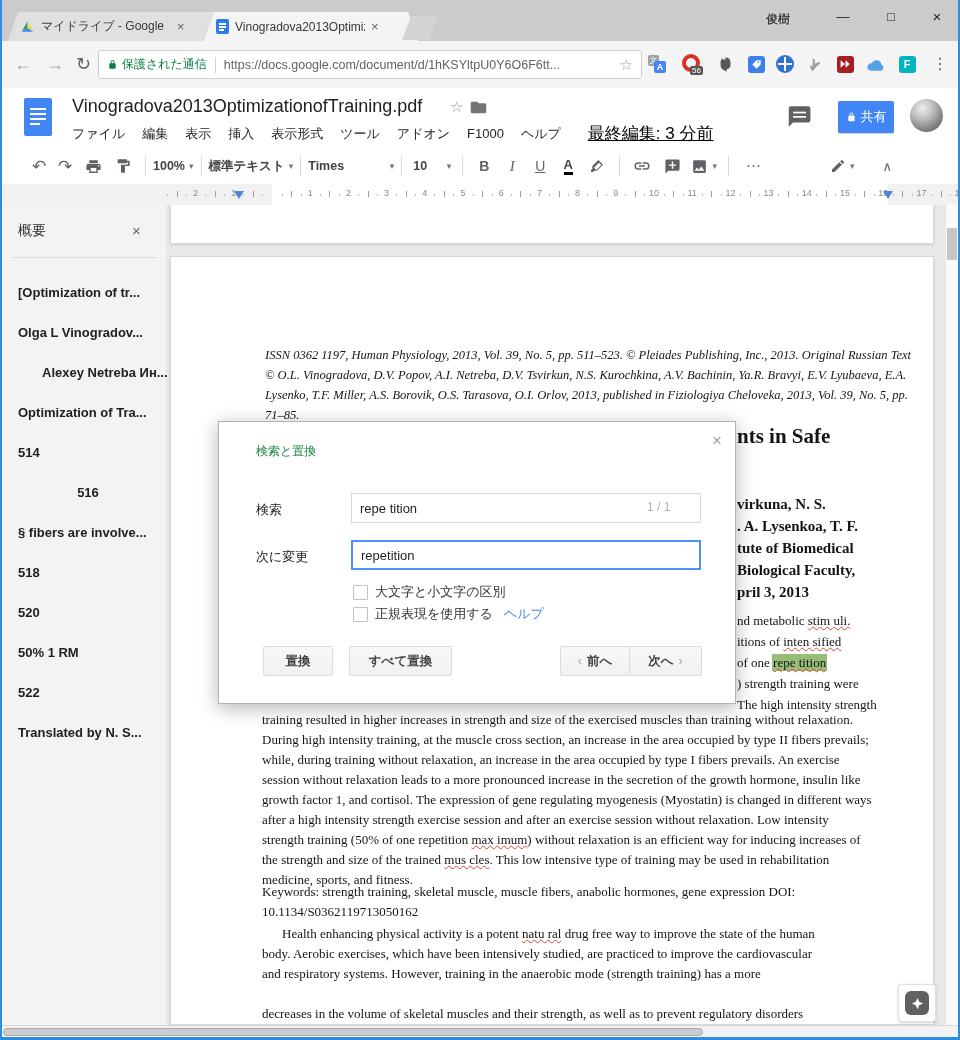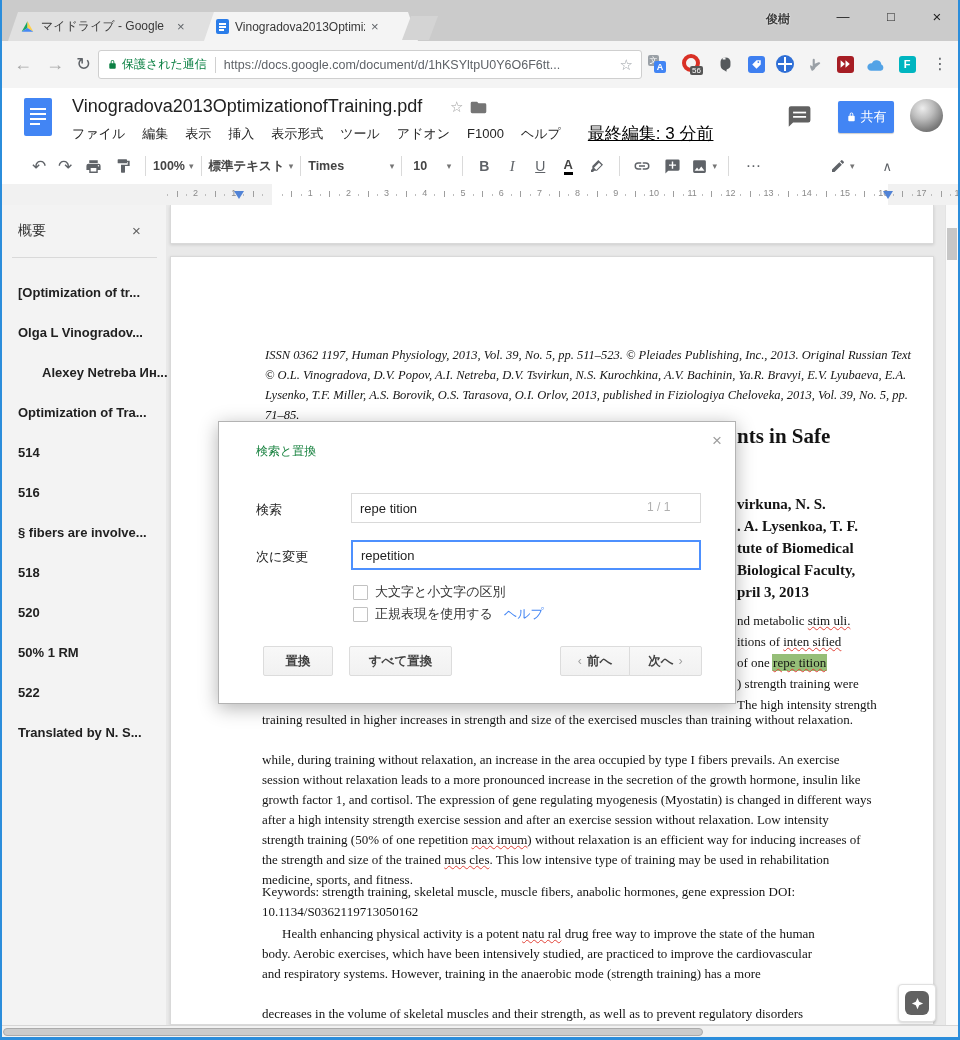--- a/index.html
+++ b/index.html
@@ -419,21 +419,21 @@
     <div id="sidebar">
       <span id="sbhead">概要</span>
       <span id="sbclose">×</span>
       <div id="sbdiv"></div>
       <div id="sbitems">
           <div class="sbitem" style="top: 80px;">[Optimization of tr...</div>
           <div class="sbitem" style="top: 120px;">Olga L Vinogradov...</div>
           <div class="sbitem" style="top: 160px; margin-left: 24px;">Alexey Netreba Ин...</div>
           <div class="sbitem" style="top: 200px;">Optimization of Tra...</div>
           <div class="sbitem" style="top: 240px;">514</div>
-          <div class="sbitem" style="top: 280px;">516</div>
+          <div class="sbitem" style="top: 280px; text-align: center;">516</div>
           <div class="sbitem" style="top: 320px;">§ fibers are involve...</div>
           <div class="sbitem" style="top: 360px;">518</div>
           <div class="sbitem" style="top: 400px;">520</div>
           <div class="sbitem" style="top: 440px;">50% 1 RM</div>
           <div class="sbitem" style="top: 480px;">522</div>
           <div class="sbitem" style="top: 520px;">Translated by N. S...</div>
         </div>
     </div>
     <div class="abs" style="left:164px;right:0;top:0;bottom:0">
       <div id="pageprev"></div>
@@ -447,20 +447,21 @@
           <div class="doc-line auth" style="left: 566px; top: 261px;">. A. Lysenkoa, T. F.</div>
           <div class="doc-line auth" style="left: 566px; top: 283px;">tute of Biomedical</div>
           <div class="doc-line auth" style="left: 566px; top: 305px;">Biological Faculty,</div>
           <div class="doc-line auth" style="left: 566px; top: 327px;">pril 3, 2013</div>
           <div class="doc-line bodyl" style="left: 566px; top: 356px;"><span>nd metabolic </span><span class="sqg">stim uli.</span></div>
           <div class="doc-line bodyl" style="left: 566px; top: 377px;"><span>itions of </span><span class="sqg">inten sified</span></div>
           <div class="doc-line bodyl" style="left: 566px; top: 398px;"><span>of one </span><span class="sqg hlg">repe tition</span></div>
           <div class="doc-line bodyl" style="left: 566px; top: 419px;"><span>) strength training were</span></div>
           <div class="doc-line bodyl" style="left: 566px; top: 440px;"><span>The high intensity strength</span></div>
           <div class="doc-line bodyl" style="left: 91px; top: 455px;"><span>training resulted in higher increases in strength and size of the exercised muscles than training without relaxation.</span></div>
+          <div class="doc-line bodyl" style="left: 91px; top: 475px;"><span>During high intensity training, at the muscle cross section, an increase in the area occupied by type II fibers prevails;</span></div>
           <div class="doc-line bodyl" style="left: 91px; top: 495px;"><span>while, during training without relaxation, an increase in the area occupied by type I fibers prevails. An exercise</span></div>
           <div class="doc-line bodyl" style="left: 91px; top: 515px;"><span>session without relaxation leads to a more pronounced increase in the secretion of the growth hormone, insulin like</span></div>
           <div class="doc-line bodyl" style="left: 91px; top: 535px;"><span>growth factor 1, and cortisol. The expression of gene regulating myogenesis (Myostatin) is changed in different ways</span></div>
           <div class="doc-line bodyl" style="left: 91px; top: 555px;"><span>after a high intensity strength exercise session and after an exercise session without relaxation. Low intensity</span></div>
           <div class="doc-line bodyl" style="left: 91px; top: 575px;"><span>strength training (50% of one repetition </span><span class="sqg">max imum</span><span>) without relaxation is an efficient way for inducing increases of</span></div>
           <div class="doc-line bodyl" style="left: 91px; top: 595px;"><span>the strength and size of the trained </span><span class="sqg">mus cles</span><span>. This low intensive type of training may be used in rehabilitation</span></div>
           <div class="doc-line bodyl" style="left: 91px; top: 615px;"><span>medicine, sports, and fitness.</span></div>
           <div class="doc-line bodyl" style="left: 91px; top: 627px;"><span>Keywords: strength training, skeletal muscle, muscle fibers, anabolic hormones, gene expression DOI:</span></div>
           <div class="doc-line bodyl" style="left: 91px; top: 647px;"><span>10.1134/S0362119713050162</span></div>
           <div class="doc-line bodyl" style="left: 111px; top: 669px;"><span>Health enhancing physical activity is a potent </span><span class="sqg">natu ral</span><span> drug free way to improve the state of the human</span></div>

